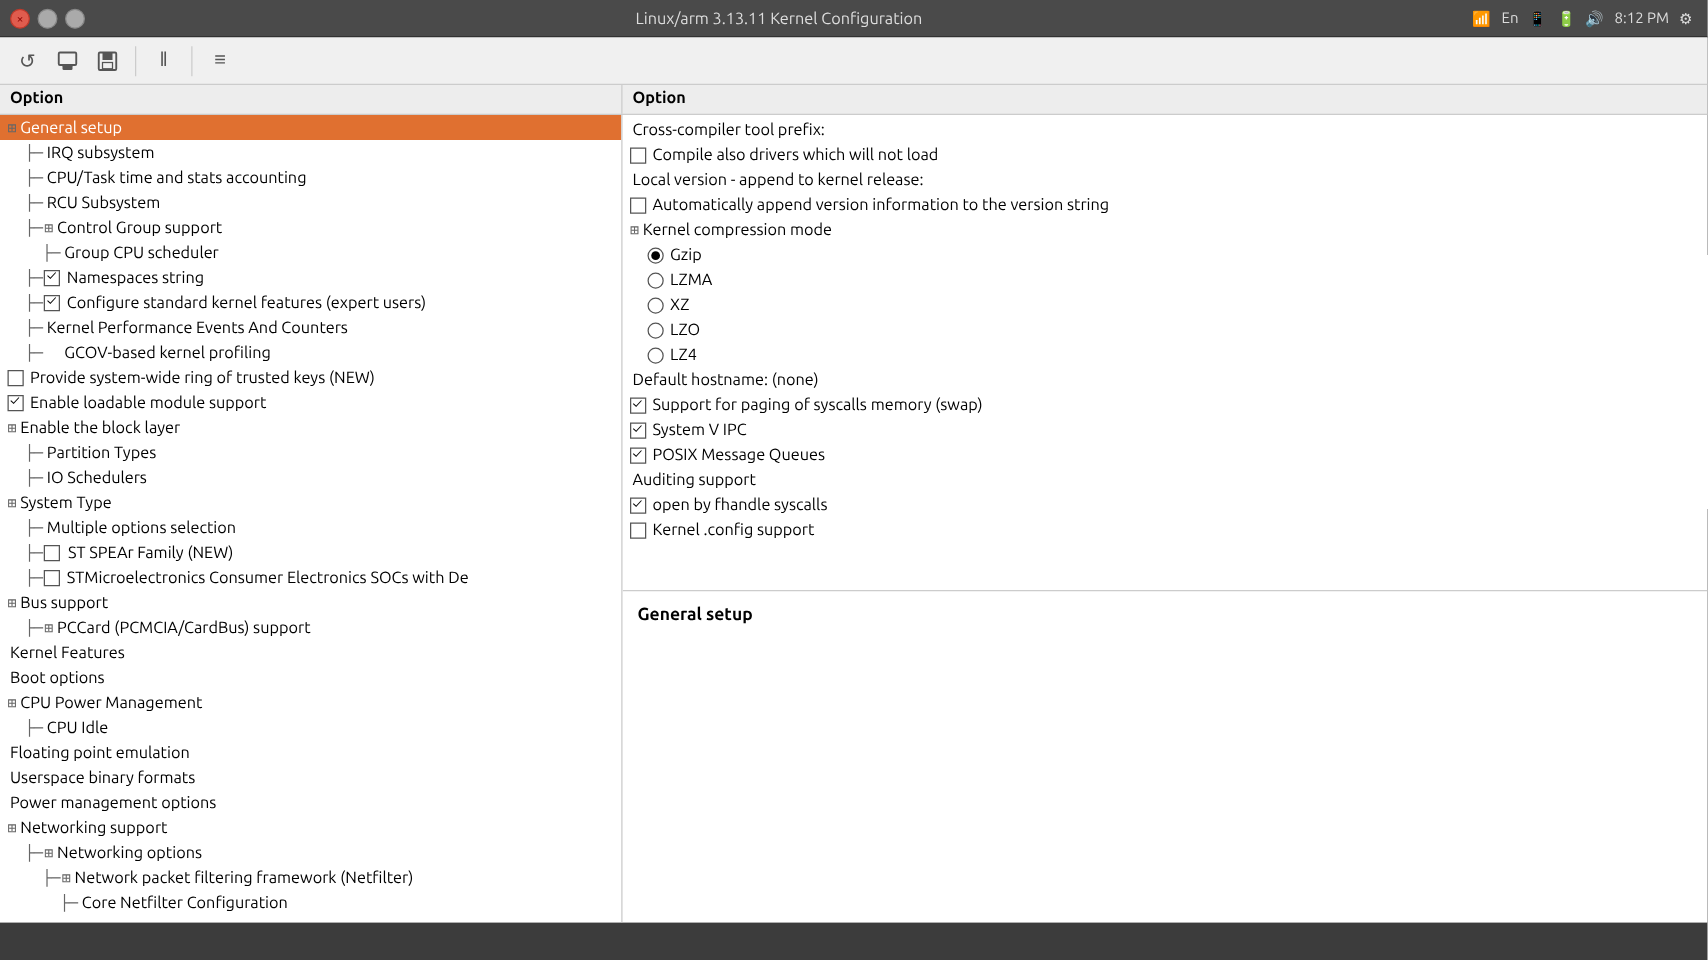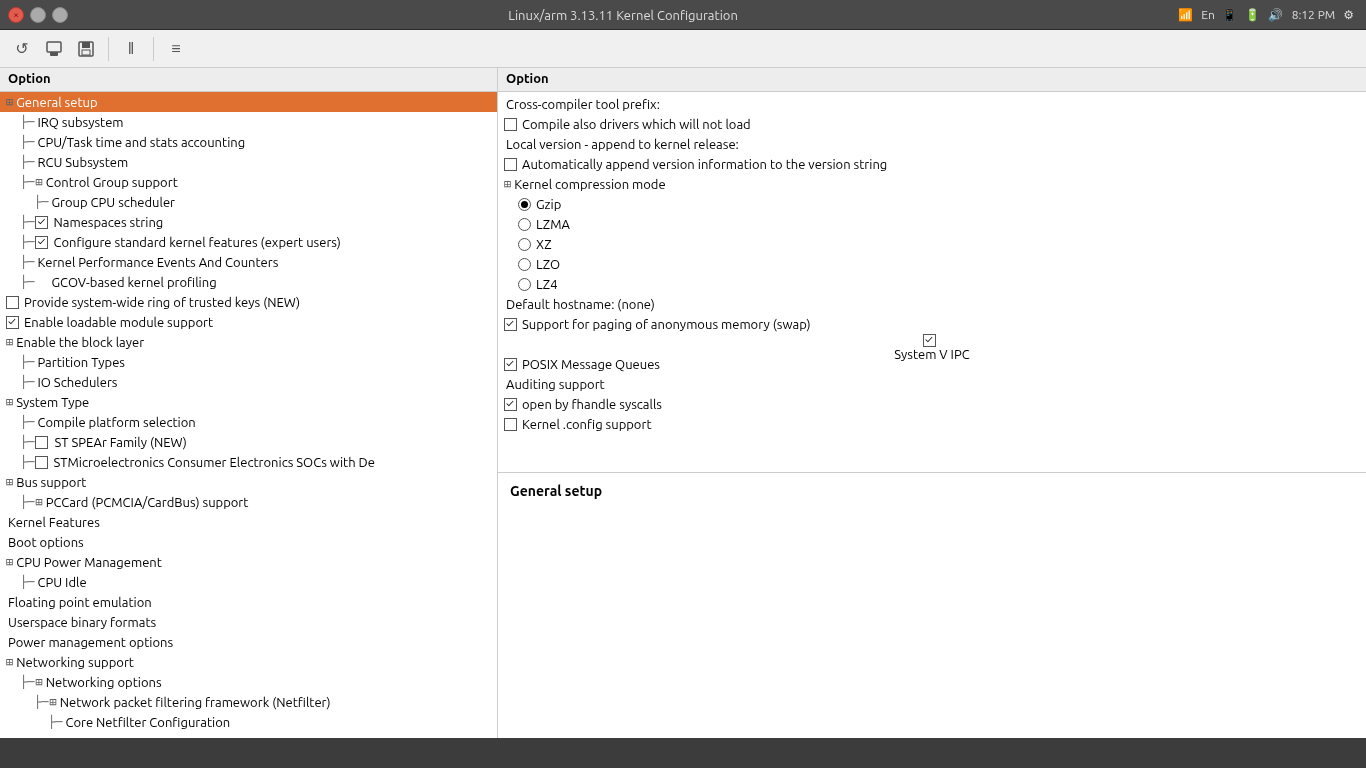--- a/index.html
+++ b/index.html
@@ -306,21 +306,21 @@
           <div class="tree-item" style="padding-left: 20px;">
             <span class="branch">├─</span>
             <span style="margin-left:2px">IO Schedulers</span>
           </div>
           <div class="tree-item" style="padding-left: 6px;">
             <span class="branch">⊞</span>
             <span style="margin-left:2px">System Type</span>
           </div>
           <div class="tree-item" style="padding-left: 20px;">
             <span class="branch">├─</span>
-            <span style="margin-left:2px">Compile platform selection</span>
+            <span style="margin-left:2px">Multiple options selection</span>
           </div>
           <div class="tree-item" style="padding-left: 20px;">
             <span class="branch">├─</span>
             <span class="chk"></span>
             <span style="margin-left:3px">ST SPEAr Family (NEW)</span>
           </div>
           <div class="tree-item" style="padding-left: 20px;">
             <span class="branch">├─</span>
             <span class="chk"></span>
             <span style="margin-left:2px">STMicroelectronics Consumer Electronics SOCs with De</span>
@@ -417,23 +417,23 @@
             </div>
             <div class="option-row" style="padding-left: 20px;">
               <span class="radio"></span>
               <span style="margin-left:2px">LZ4</span>
             </div>
             <div class="option-row" style="padding-left: 6px;">
               <span style="margin-left:2px">Default hostname: (none)</span>
             </div>
             <div class="option-row" style="padding-left: 6px;">
               <span class="chk checked"></span>
-              <span style="margin-left:2px">Support for paging of anonymous memory (swap)</span>
-            </div>
-            <div class="option-row" style="padding-left: 6px; flex-direction: column;">
+              <span style="margin-left:2px">Support for paging of syscalls memory (swap)</span>
+            </div>
+            <div class="option-row" style="padding-left: 6px;">
               <span class="chk checked"></span>
               <span style="margin-left:2px">System V IPC</span>
             </div>
             <div class="option-row" style="padding-left: 6px;">
               <span class="chk checked"></span>
               <span style="margin-left:2px">POSIX Message Queues</span>
             </div>
             <div class="option-row" style="padding-left: 6px;">
               <span style="margin-left:2px">Auditing support</span>
             </div>

